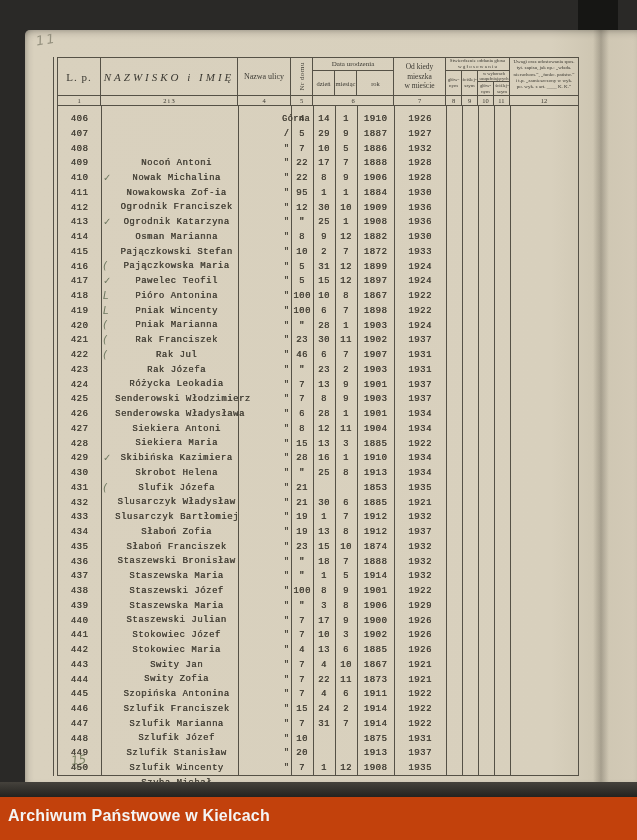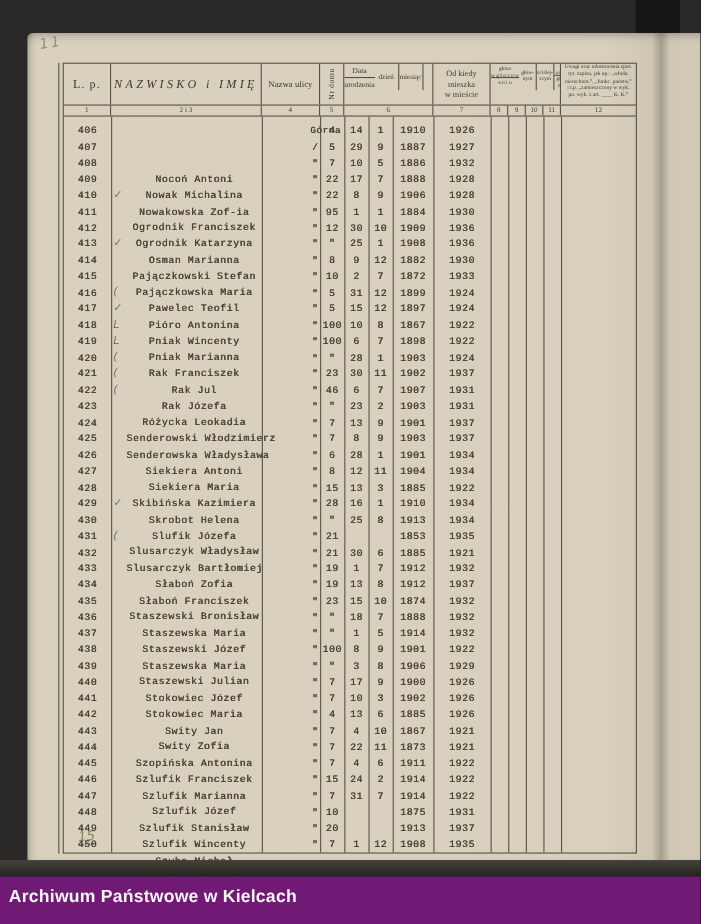--- a/index.html
+++ b/index.html
@@ -34,21 +34,21 @@
   .thead{display:grid;grid-template-columns:43px 137px 53px 22px 81px 52px 64px 68px;height:38px;
          border-bottom:1px solid var(--line);}
   .hc{border-right:1px solid var(--line);display:flex;align-items:center;justify-content:center;
       text-align:center;overflow:hidden;}
   .hc:last-child{border-right:none;}
   .h-lp{font-size:11px;letter-spacing:1px;}
   .h-name{font-size:11px;letter-spacing:3px;white-space:nowrap;font-style:italic;}
   .h-street{font-size:8px;}
   .h-house{font-size:7px;}
   .h-house .vert{writing-mode:vertical-rl;transform:rotate(180deg);white-space:nowrap;letter-spacing:0.5px;}
-  .grp{flex-direction:row;align-items:stretch;justify-content:flex-start;padding:0;}
+  .grp{flex-direction:column;align-items:stretch;justify-content:flex-start;padding:0;}
   .grp-title{height:13px;line-height:13px;font-size:7px;text-align:center;border-bottom:1px solid var(--line);}
   .birth-sub{display:grid;grid-template-columns:22px 22px 37px;height:24px;}
   .birth-sub div{border-right:1px solid var(--line);font-size:6.5px;display:flex;align-items:center;justify-content:center;}
   .birth-sub div:last-child{border-right:none;}
   .h-since{font-size:7.5px;line-height:1.3;white-space:pre-line;}
   .vote-title{height:13px;font-size:5px;line-height:1.25;text-align:center;border-bottom:1px solid var(--line);
               display:flex;flex-direction:column;justify-content:center;white-space:pre-line;}
   .vote-sub{display:grid;grid-template-columns:16px 16px 32px;height:24px;}
   .vote-sub .vcell{border-right:1px solid var(--line);font-size:5px;line-height:1.2;display:flex;align-items:center;
                    justify-content:center;text-align:center;white-space:pre-line;}
@@ -84,21 +84,21 @@
   .trow .c{line-height:14.75px;text-align:center;overflow:visible;white-space:nowrap;
            text-shadow:0.3px 0 0 currentColor;}
   .c-name{position:relative;text-align:left;padding-left:14px;margin-top:44px;}
   .mark{position:absolute;left:2px;top:0;color:var(--pencil);font-family:"DejaVu Sans",sans-serif;
         font-style:italic;font-size:10px;text-shadow:none;}
   .c-street{font-size:8.5px;margin-left:44px;}
 
   
   .bottom-strip{position:absolute;left:0;top:782px;width:637px;height:15px;
         background:linear-gradient(#45423c,#23221f);}
-  .footer-band{position:absolute;left:0;top:797px;width:637px;height:43px;background:#701a75;}
+  .footer-band{position:absolute;left:0;top:797px;width:637px;height:43px;background:#c2410c;}
   .footer-text{position:absolute;left:8px;top:10px;font-family:"Liberation Sans","DejaVu Sans",sans-serif;
         font-weight:bold;font-size:16px;color:#f4f4f4;letter-spacing:0.2px;}
 </style>
 </head>
 <body>
 
 <div class="stage">
   <div class="topright-shadow"></div>
 
   <div class="paper">

